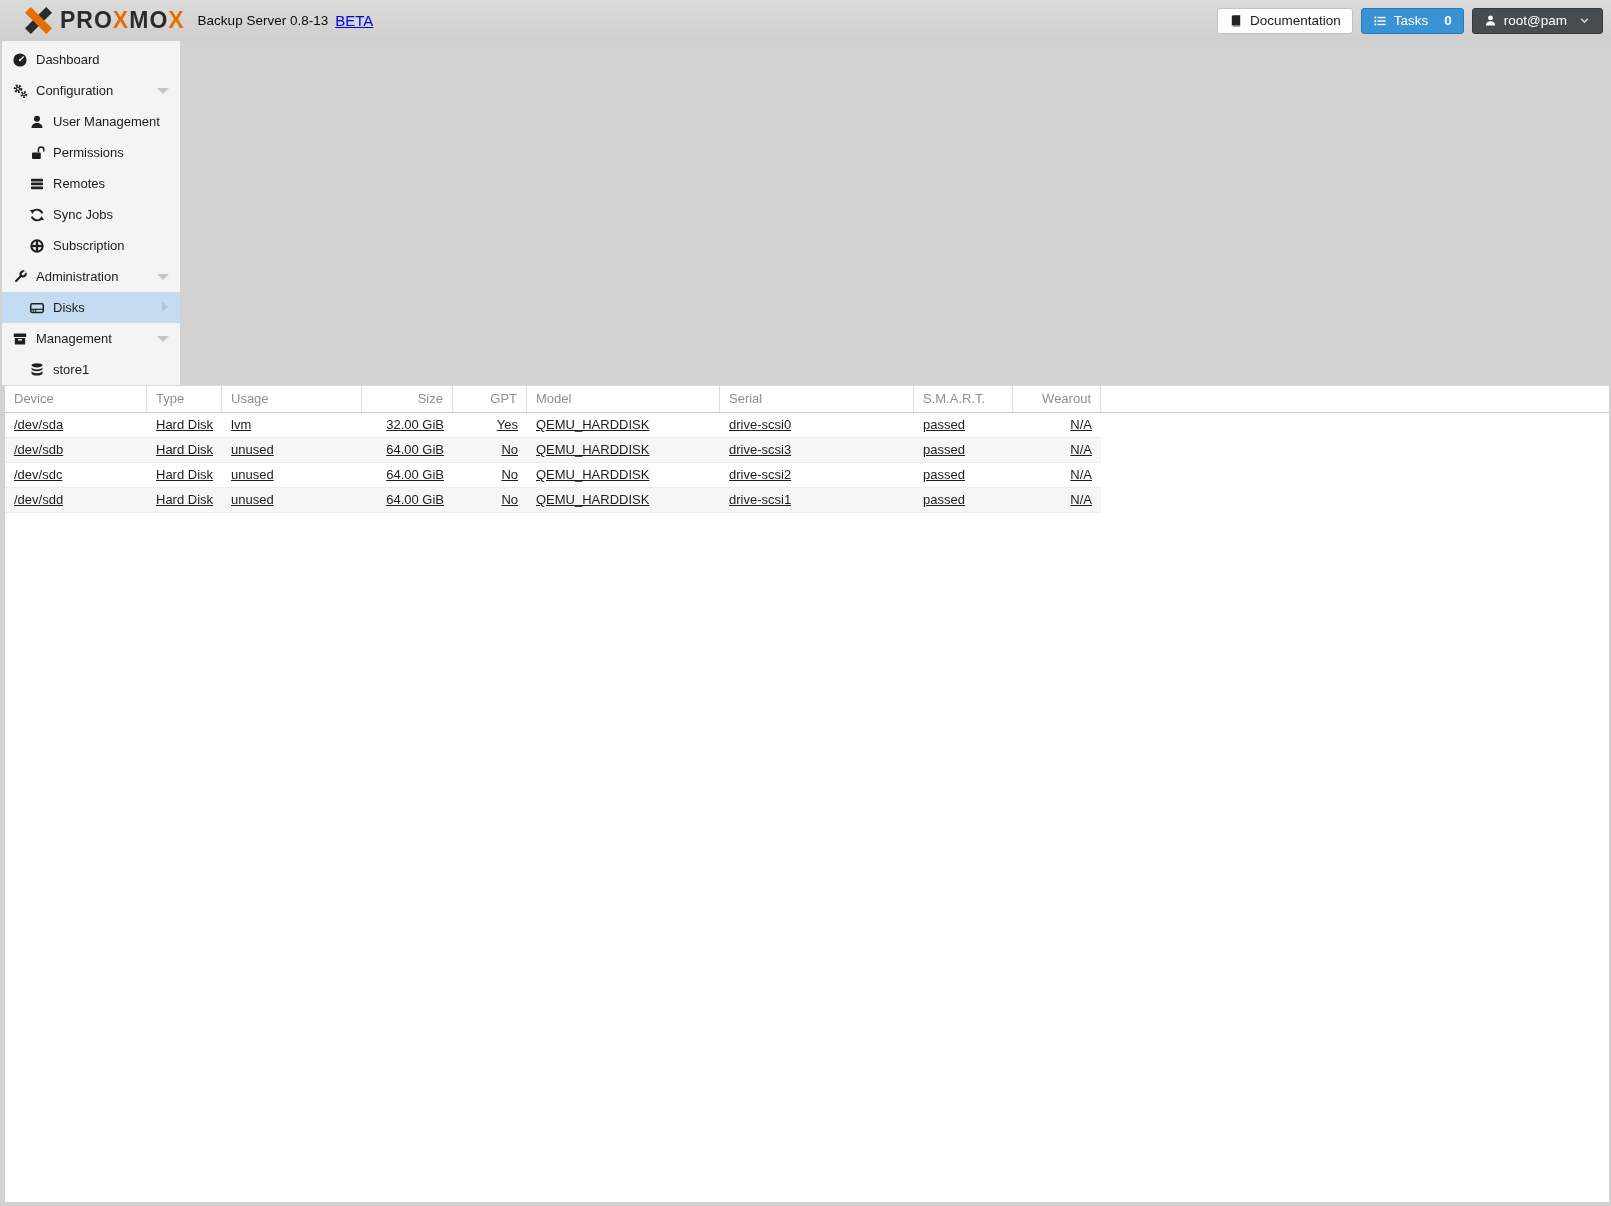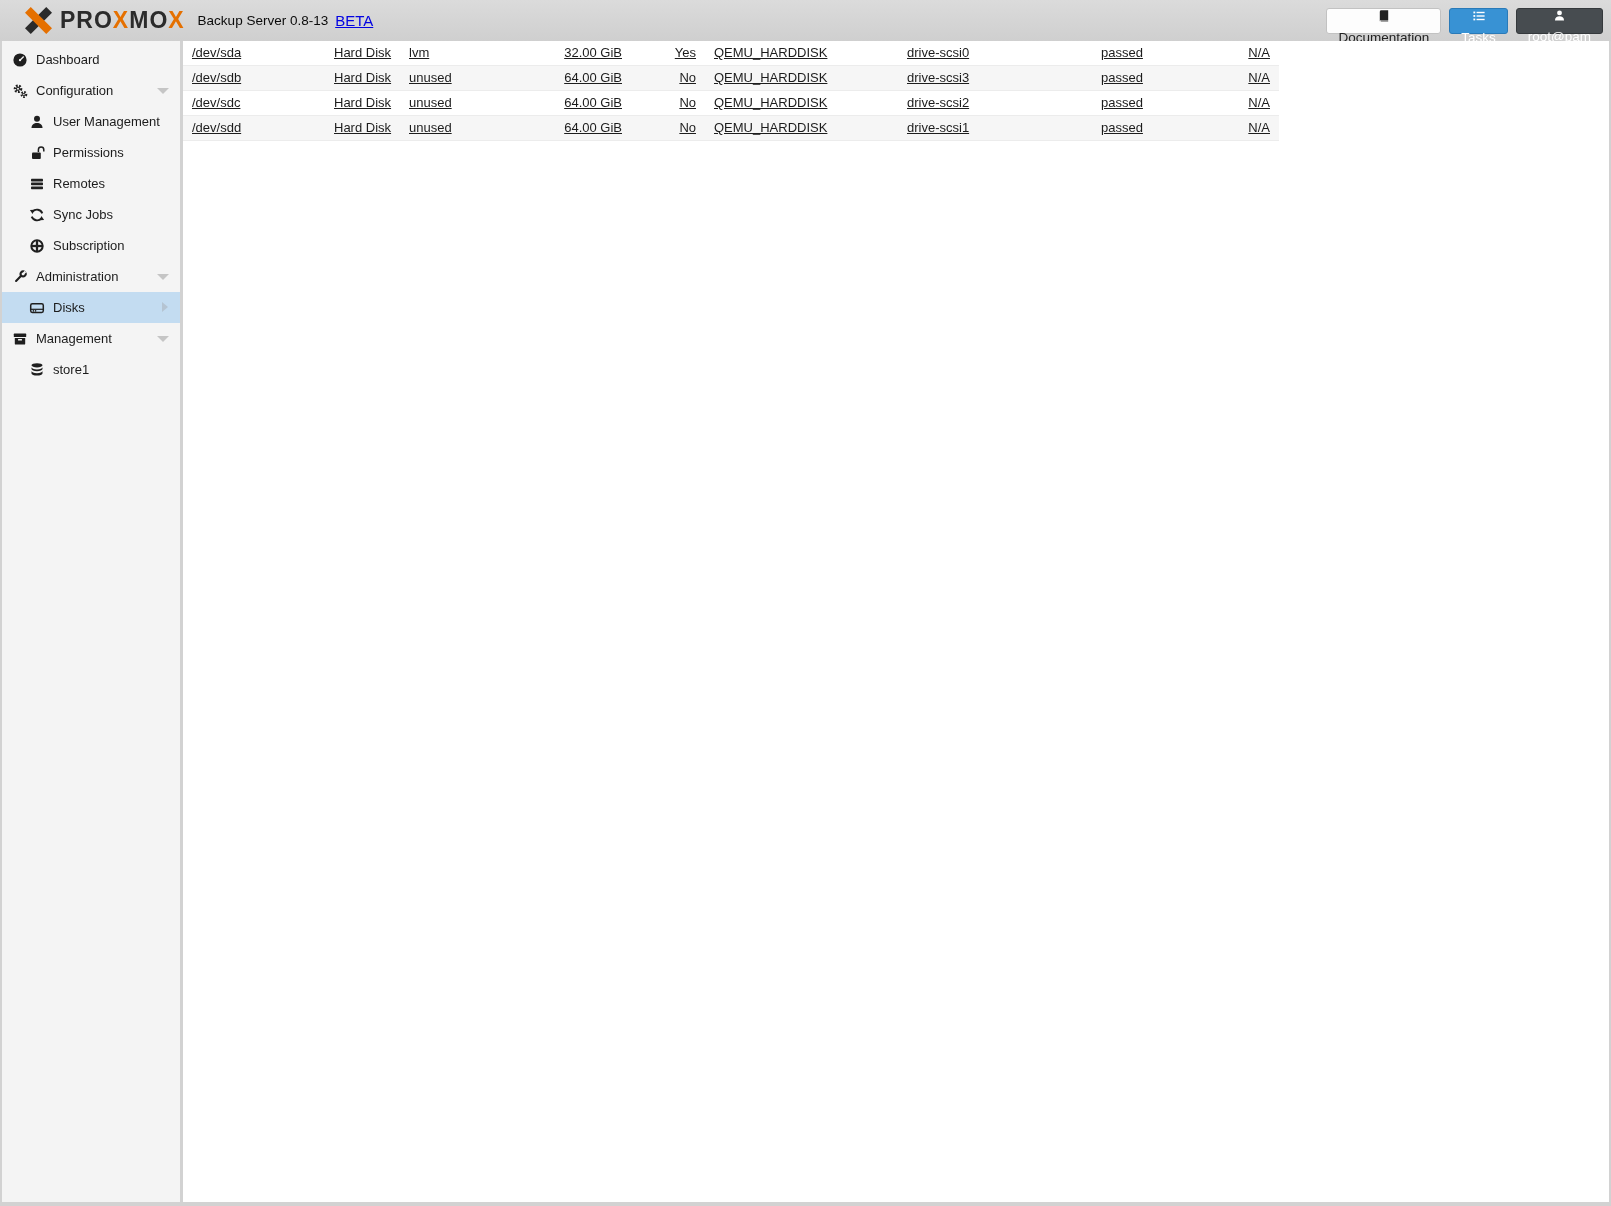--- a/index.html
+++ b/index.html
@@ -8,30 +8,30 @@
 
   
   .app-header { height:41px; display:flex; align-items:center; background:linear-gradient(#dbdbdb,#cfcfcf); padding:0 8px 0 24px; }
   .logo { display:flex; align-items:center; }
   .logo svg { display:block; }
   .wordmark { font-size:23px; font-weight:bold; letter-spacing:1px; color:#2b2b2b; margin-left:7px; }
   .wordmark .orange { color:#e57000; }
   .product-title { margin-left:13px; color:#0b0b0b; font-size:13.5px; }
   .beta-link { margin-left:7px; color:#0202e2; text-decoration:underline; cursor:pointer; font-size:15px; }
   .header-right { margin-left:auto; display:flex; align-items:center; gap:8px; }
-  .hbtn { height:26px; display:inline-flex; align-items:center; gap:7px; padding:0 11px; border-radius:3px; font-size:13.5px; cursor:pointer;flex-direction:column; }
+  .hbtn { height:26px; display:inline-flex; align-items:center; gap:7px; padding:0 11px; border-radius:3px; font-size:13.5px; cursor:pointer; }
   .hbtn svg { display:block; }
   .btn-doc  { background:#fdfdfd; border:1px solid #c2c2c2; color:#222; }
   .btn-tasks{ background:#3892d4; border:1px solid #2a7ab8; color:#fff; }
   .tasks-badge { font-weight:bold; margin-left:9px; }
   .btn-user { background:#474c50; border:1px solid #35393c; color:#fff; }
   .btn-user .chev { margin-left:4px; color:#c9ced2; }
 
   
-  .main-wrap { display:flex; height:1161px; padding:0 2px; }
+  .main-wrap { display:flex; height:1161px; padding:0 2px;flex-direction:column; }
   .sidebar { width:178px; flex:none; background:#f4f4f4; padding-top:3px; }
   .main { flex:1; margin-left:3px; background:#ffffff; display:flex; flex-direction:column; overflow:hidden; }
 
   
   .nav-item { height:31px; display:flex; align-items:center; position:relative; cursor:pointer; color:#1c1c1c; }
   .nav-item.lvl0 { padding-left:10px; }
   .nav-item.lvl1 { padding-left:27px; }
   .nav-item.selected { background:#c3dcf1; }
   .nav-icon { width:16px; height:16px; margin-right:8px; flex:none; color:#1f1f1f; }
   .nav-icon svg { width:16px; height:16px; display:block; }
@@ -230,20 +230,32 @@
             <ellipse cx="8" cy="3.3" rx="5.5" ry="2.1"></ellipse>
             <path d="M2.5 5.3c0 1.15 2.46 2.1 5.5 2.1s5.5-.95 5.5-2.1v1.8c0 1.15-2.46 2.1-5.5 2.1s-5.5-.95-5.5-2.1z"></path>
             <path d="M2.5 9.1c0 1.15 2.46 2.1 5.5 2.1s5.5-.95 5.5-2.1v2.3c0 1.15-2.46 2.1-5.5 2.1s-5.5-.95-5.5-2.1z"></path>
           </svg>
         </span>
         <span class="nav-label">store1</span>
       </div>
     </div>
 
   <div class="main">
+    <div class="grid-header" id="grid-header">
+        <div class="hcell" style="width:142px">Device</div>
+        <div class="hcell" style="width:75px">Type</div>
+        <div class="hcell" style="width:140px">Usage</div>
+        <div class="hcell right" style="width:91px">Size</div>
+        <div class="hcell right" style="width:74px">GPT</div>
+        <div class="hcell" style="width:193px">Model</div>
+        <div class="hcell" style="width:194px">Serial</div>
+        <div class="hcell" style="width:99px">S.M.A.R.T.</div>
+        <div class="hcell right" style="width:88px">Wearout</div>
+        <div class="hcell filler"></div>
+      </div>
     <div class="grid-body" id="grid-body">
         <div class="grid-row">
           <div class="cell" style="width:142px">/dev/sda</div>
           <div class="cell" style="width:75px">Hard Disk</div>
           <div class="cell" style="width:140px">lvm</div>
           <div class="cell right" style="width:91px">32.00 GiB</div>
           <div class="cell right" style="width:74px">Yes</div>
           <div class="cell" style="width:193px">QEMU_HARDDISK</div>
           <div class="cell" style="width:194px">drive-scsi0</div>
           <div class="cell" style="width:99px">passed</div>

